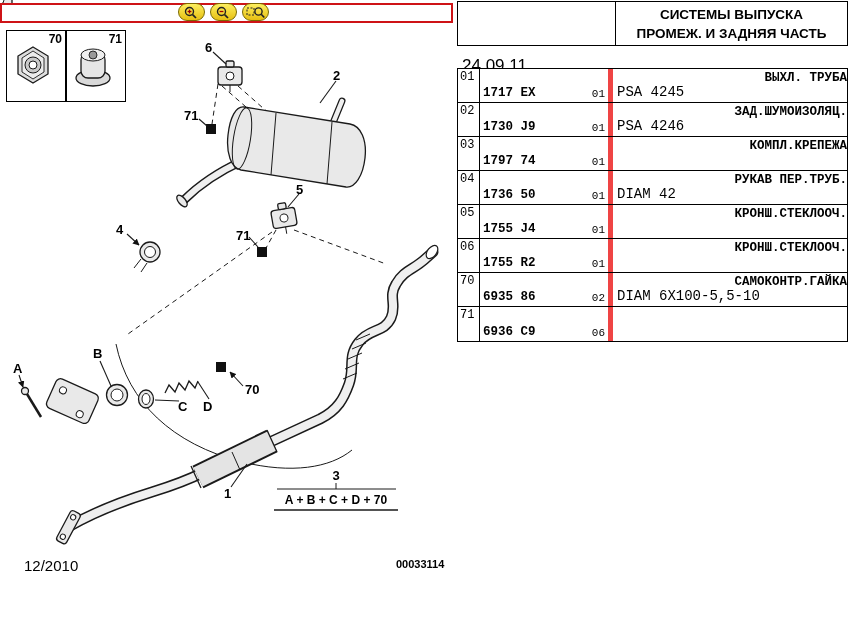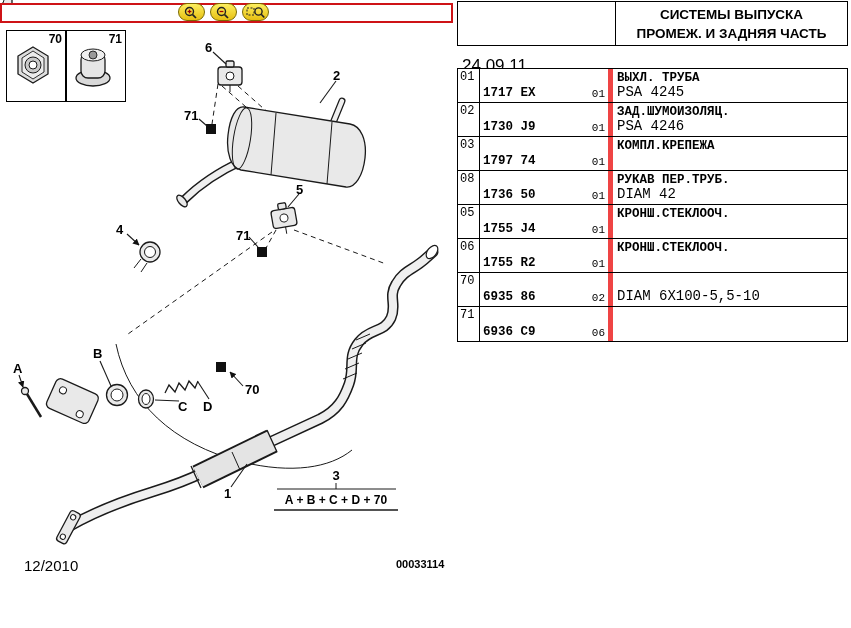--- a/index.html
+++ b/index.html
@@ -59,21 +59,21 @@
   .trow {
     display:grid; grid-template-columns:21px 134px 1fr;
     height:34px; border-bottom:1px solid #000; box-sizing:border-box;
   }
   .trow:last-child { border-bottom:none; }
   .c-ref { font-size:12px; padding:1px 0 0 2px; }
   .c-part { position:relative; border-left:1px solid #000; border-right:5px solid #ef4444; }
   .part-num { position:absolute; left:3px; bottom:2px; font-weight:bold; font-size:12.5px; white-space:pre; }
   .qty { position:absolute; right:3px; bottom:2px; font-size:11px; }
   .c-desc { position:relative; padding:1px 0 0 4px; }
-  .p-name { font-weight:bold; font-size:12.5px; line-height:1.15; padding-top:1px; }
+  .p-name { font-weight:bold; font-size:12.5px; line-height:1.15; padding-top:1px;text-align:right; }
   .p-detail { position:absolute; left:4px; bottom:2px; font-size:14px; }
 
   
   .ln   { fill:none; stroke:#1a1a1a; stroke-width:1.3; }
   .thin { stroke-width:1; }
   .fillpart { fill:#e9e9e9; stroke:#1a1a1a; stroke-width:1.3; }
   .hole { fill:#fff; stroke:#1a1a1a; stroke-width:1; }
   .pipe-o  { fill:none; stroke:#1a1a1a; stroke-width:11; stroke-linecap:round; }
   .pipe-i  { fill:none; stroke:#efefef; stroke-width:8;  stroke-linecap:round; }
   .pipe3-o { fill:none; stroke:#1a1a1a; stroke-width:9;  stroke-linecap:round; }
@@ -324,21 +324,21 @@
         <span class="part-num">1797 74</span>
         <span class="qty">01</span>
       </div>
       <div class="c-desc">
         <div class="p-name">КОМПЛ.КРЕПЕЖА</div>
         <div class="p-detail"></div>
       </div>
     </div>
 
     <div class="trow">
-      <div class="c-ref">08</div>
+      <div class="c-ref">04</div>
       <div class="c-part">
         <span class="part-num">1736 50</span>
         <span class="qty">01</span>
       </div>
       <div class="c-desc">
         <div class="p-name">РУКАВ ПЕР.ТРУБ.</div>
         <div class="p-detail">DIAM 42</div>
       </div>
     </div>
 
@@ -366,20 +366,21 @@
       </div>
     </div>
 
     <div class="trow">
       <div class="c-ref">70</div>
       <div class="c-part">
         <span class="part-num">6935 86</span>
         <span class="qty">02</span>
       </div>
       <div class="c-desc">
+        <div class="p-name">САМОКОНТР.ГАЙКА</div>
         <div class="p-detail">DIAM 6X100-5,5-10</div>
       </div>
     </div>
 
     <div class="trow">
       <div class="c-ref">71</div>
       <div class="c-part">
         <span class="part-num">6936 C9</span>
         <span class="qty">06</span>
       </div>

